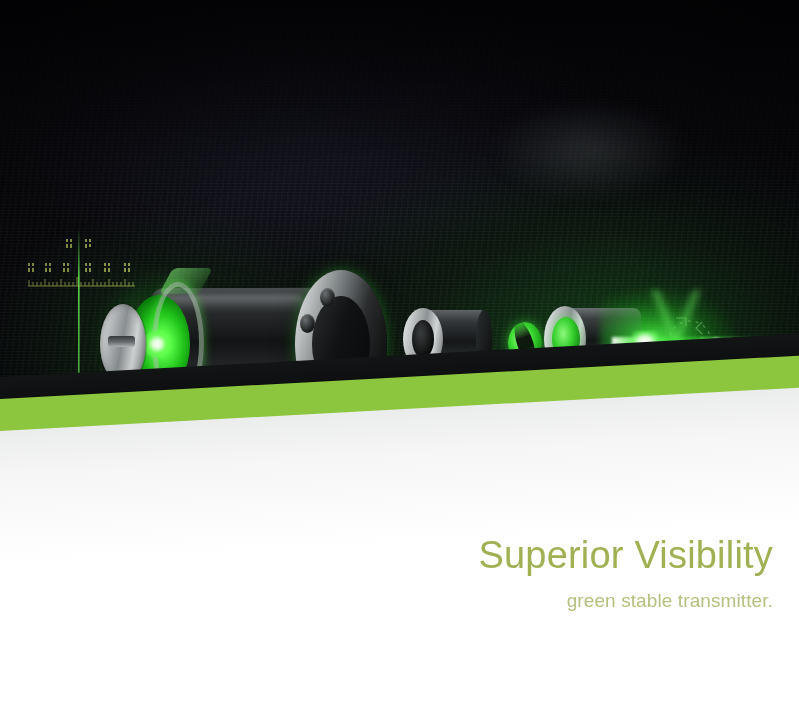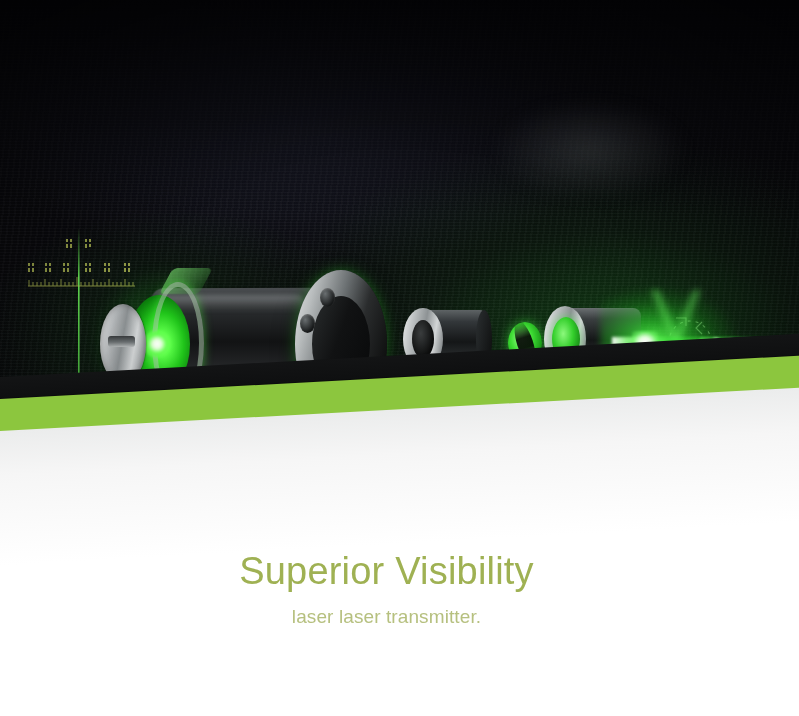--- a/index.html
+++ b/index.html
@@ -253,22 +253,22 @@
     transform:rotate(-3.1deg); transform-origin:0 0;
   }
   .band-mask-white {
     position:absolute; left:-20px; top:432px; width:880px; height:320px;
     background:linear-gradient(180deg,#ebecec 0%,#f6f6f6 14%,#ffffff 42%,#ffffff 100%);
     transform:rotate(-3.1deg); transform-origin:0 0;
   }
 
   
   .copy {
-    position:absolute; left:0; top:548px; width:799px; height:168px;
-    text-align:center; padding-right:26px;
+    position:absolute; left:0; top:532px; width:799px; height:168px;
+    text-align:right; padding-right:26px;
   }
   .headline {
     font-size:38px; line-height:46px; font-weight:400;
     color:#9fb153; letter-spacing:.2px;
     font-family:"Liberation Sans", sans-serif;
   }
   .subcopy {
     margin-top:10px;
     font-size:19px; line-height:25px; font-weight:400;
     color:#b6c07f; letter-spacing:.1px;
@@ -449,17 +449,17 @@
     <div class="hud-label">GREEN LASER HEAD</div>
   </div>
 
   <div class="band-dark"></div>
   <div class="band"></div>
   <div class="band-mask-white"></div>
 
   <div class="copy">
     <div class="headline">Superior Visibility</div>
     <div class="subcopy">
-      <span class="l2">laser laser transmitter.</span>
+      <span class="l2">green stable transmitter.</span>
     </div>
   </div>
 
 </div>
 
 </body></html>

